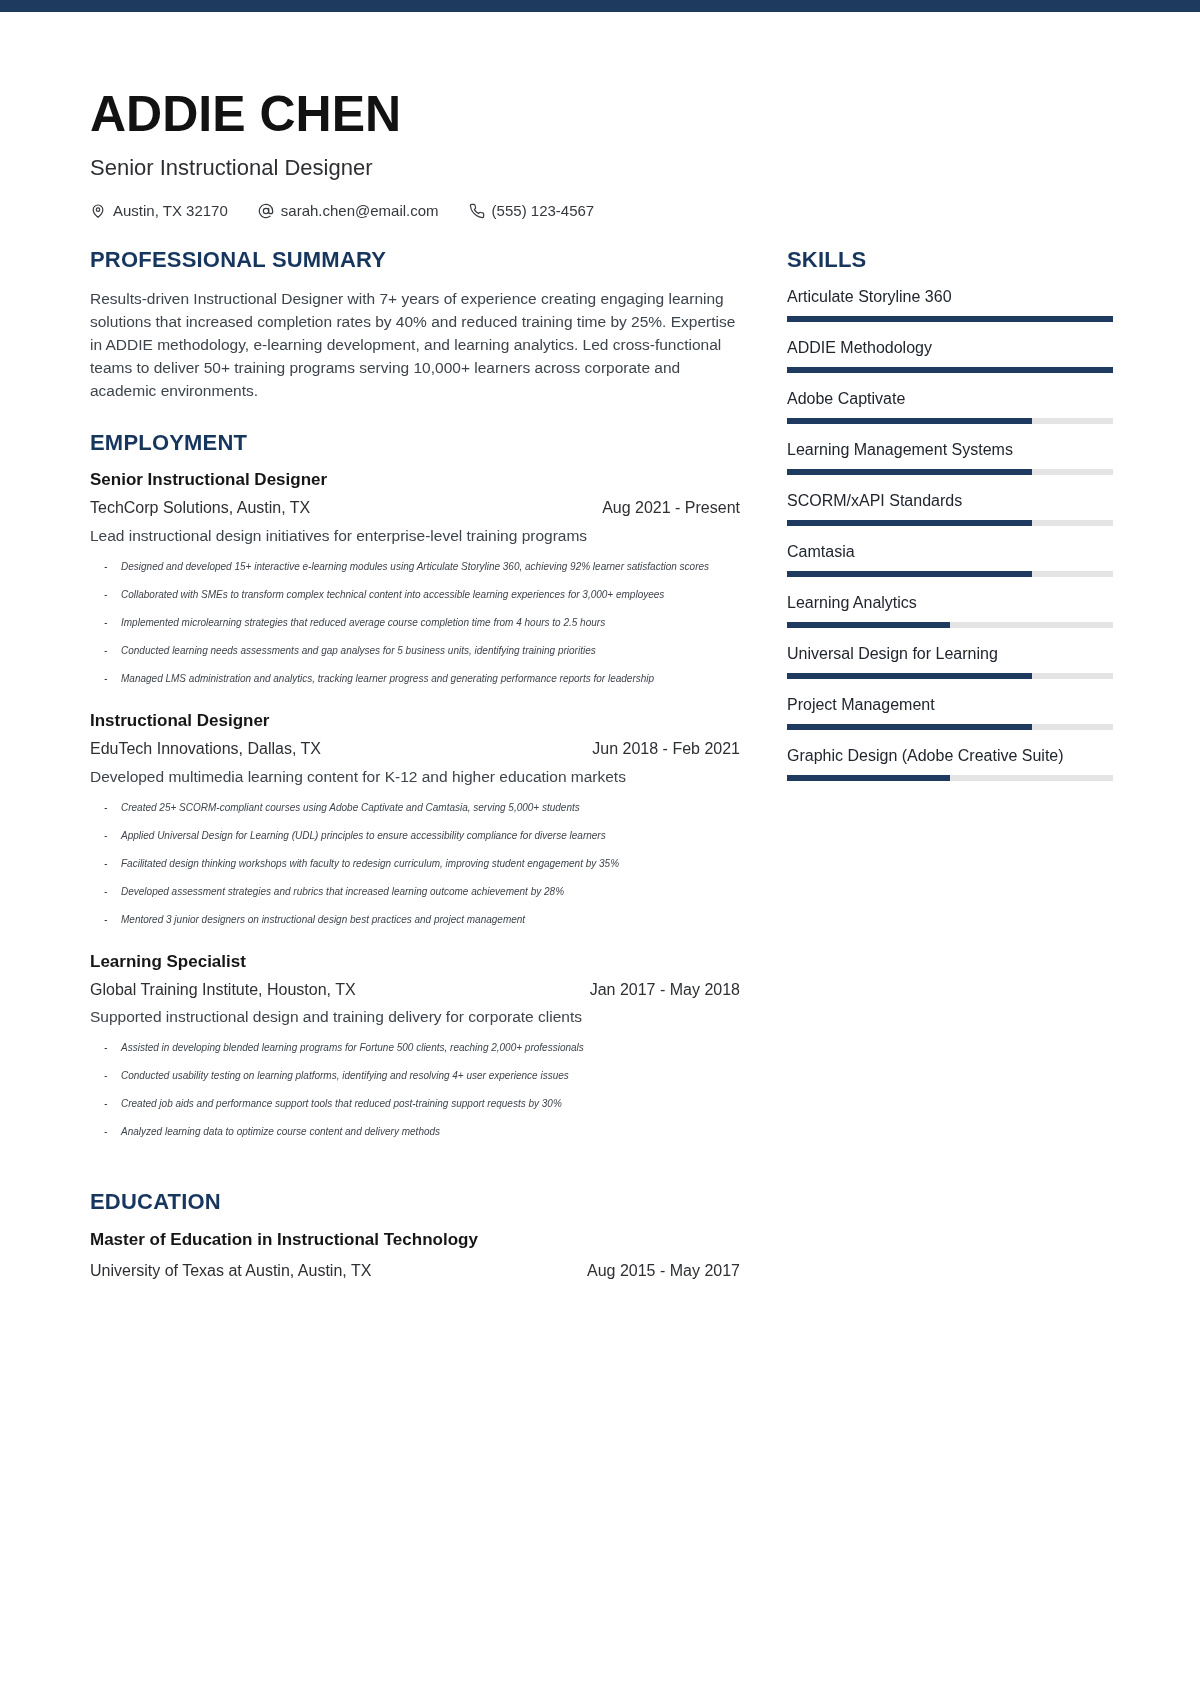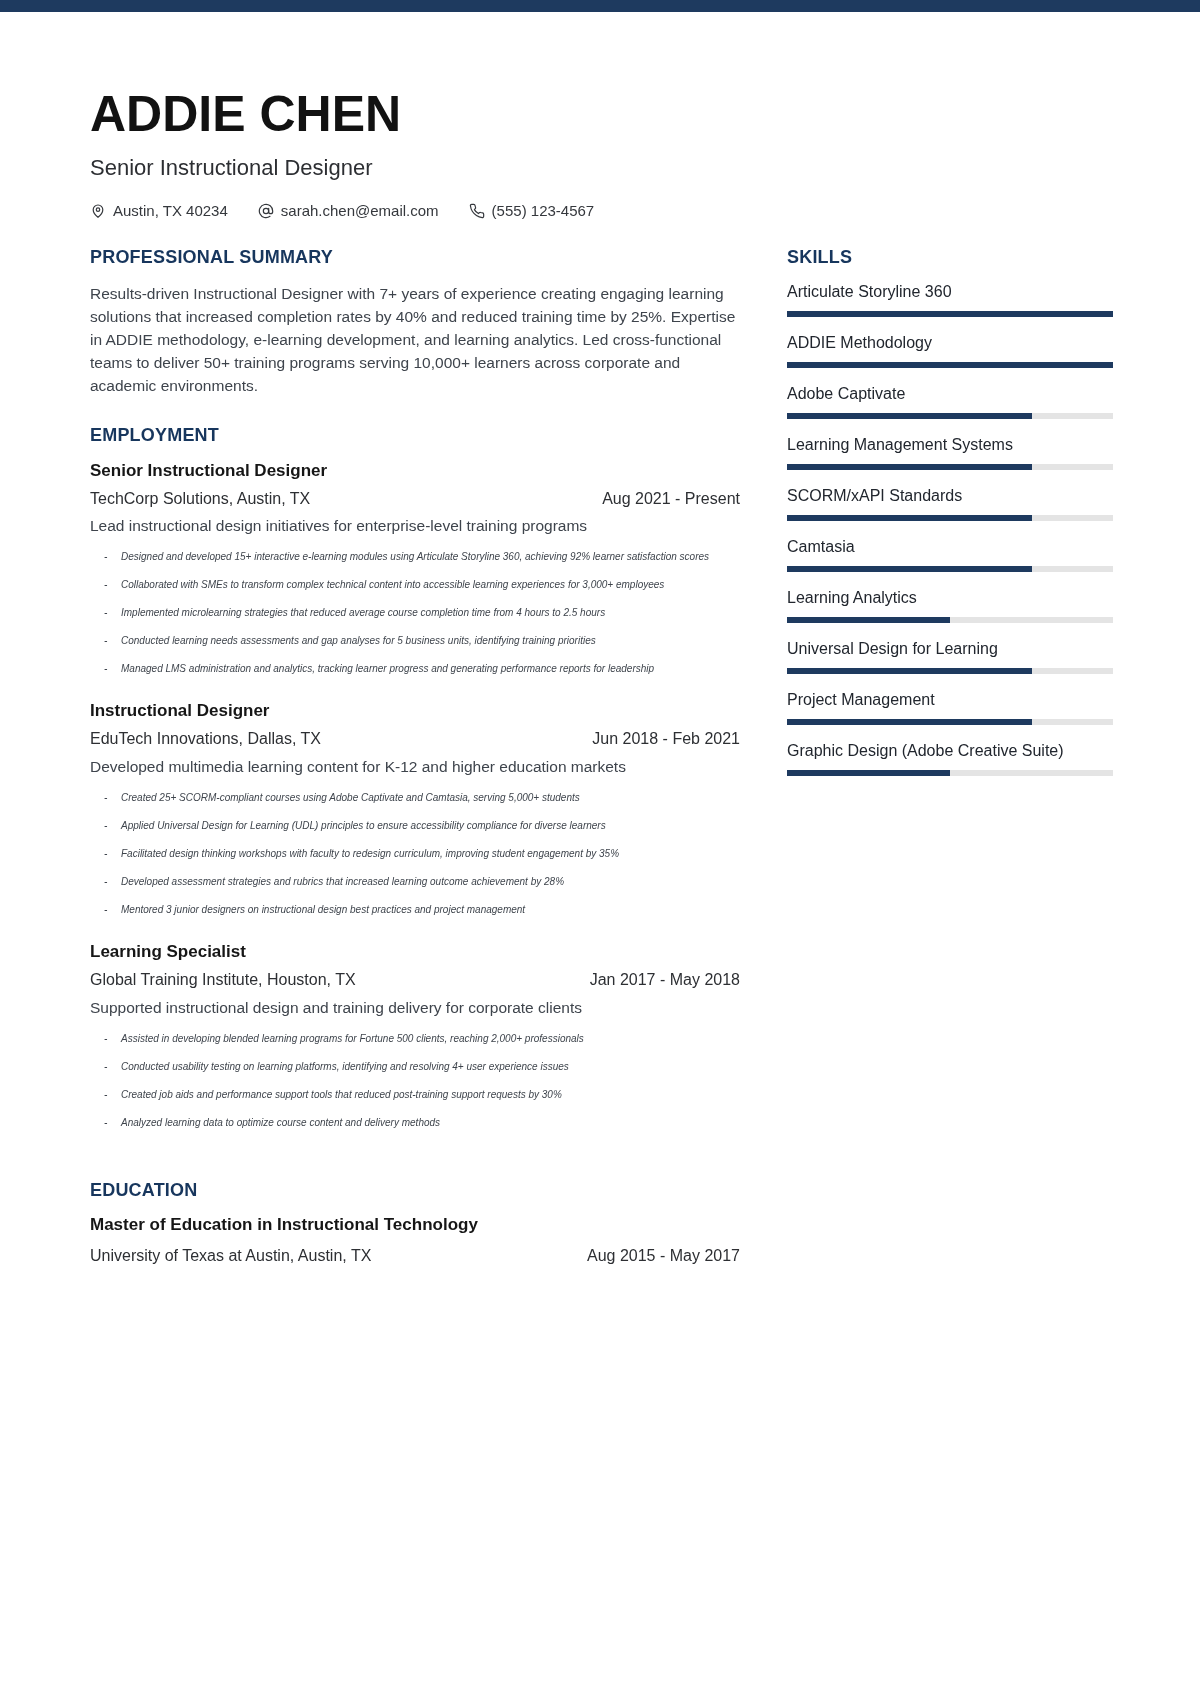--- a/index.html
+++ b/index.html
@@ -24,21 +24,21 @@
   .contact-item { display:flex; align-items:center; gap:7px; font-size:15px; color:#35383d; }
   .cicon { width:16px; height:16px; display:block; }
   .cicon svg { width:16px; height:16px; stroke:#35383d; fill:none; stroke-width:1.8; stroke-linecap:round; stroke-linejoin:round; display:block; }
 
   
   .columns { display:flex; margin-top:28px; }
   .col-left { width:650px; margin-right:47px; flex:none; }
   .col-right { width:326px; flex:none; }
 
   .sec-heading {
-    font-size:18px; font-weight:700; color:#17365d;
+    font-size:22px; font-weight:700; color:#17365d;
     letter-spacing:0.2px; line-height:1.2; margin:0 0 13px 0;
   }
   .summary-text { font-size:15.5px; line-height:23px; color:#3e444c; }
 
   .sec-employment { margin-top:28px; }
   .sec-education { margin-top:46px; }
 
   .job { margin-top:20px; }
   .job:first-of-type { margin-top:6px; }
   .job-title { font-size:17px; font-weight:700; color:#161616; line-height:1.3; margin-bottom:6px; }
@@ -72,21 +72,21 @@
     <div class="hd-name">ADDIE CHEN</div>
     <div class="hd-title">Senior Instructional Designer</div>
     <div class="contact-row">
       <div class="contact-item">
         <span class="cicon">
           <svg viewBox="0 0 24 24">
               <path d="M12 21.5s-7.2-5.6-7.2-11.3a7.2 7.2 0 1 1 14.4 0C19.2 15.9 12 21.5 12 21.5z"></path>
               <circle cx="12" cy="10" r="2.6"></circle>
             </svg>
         </span>
-        <span>Austin, TX 40234</span>
+        <span>Austin, TX 32170</span>
       </div>
       <div class="contact-item">
         <span class="cicon">
           <svg viewBox="0 0 24 24">
               <circle cx="12" cy="12" r="4"></circle>
               <path d="M16 8v5a3 3 0 0 0 6 0v-1a10 10 0 1 0-4 8"></path>
             </svg>
         </span>
         <span>sarah.chen@email.com</span>
       </div>

